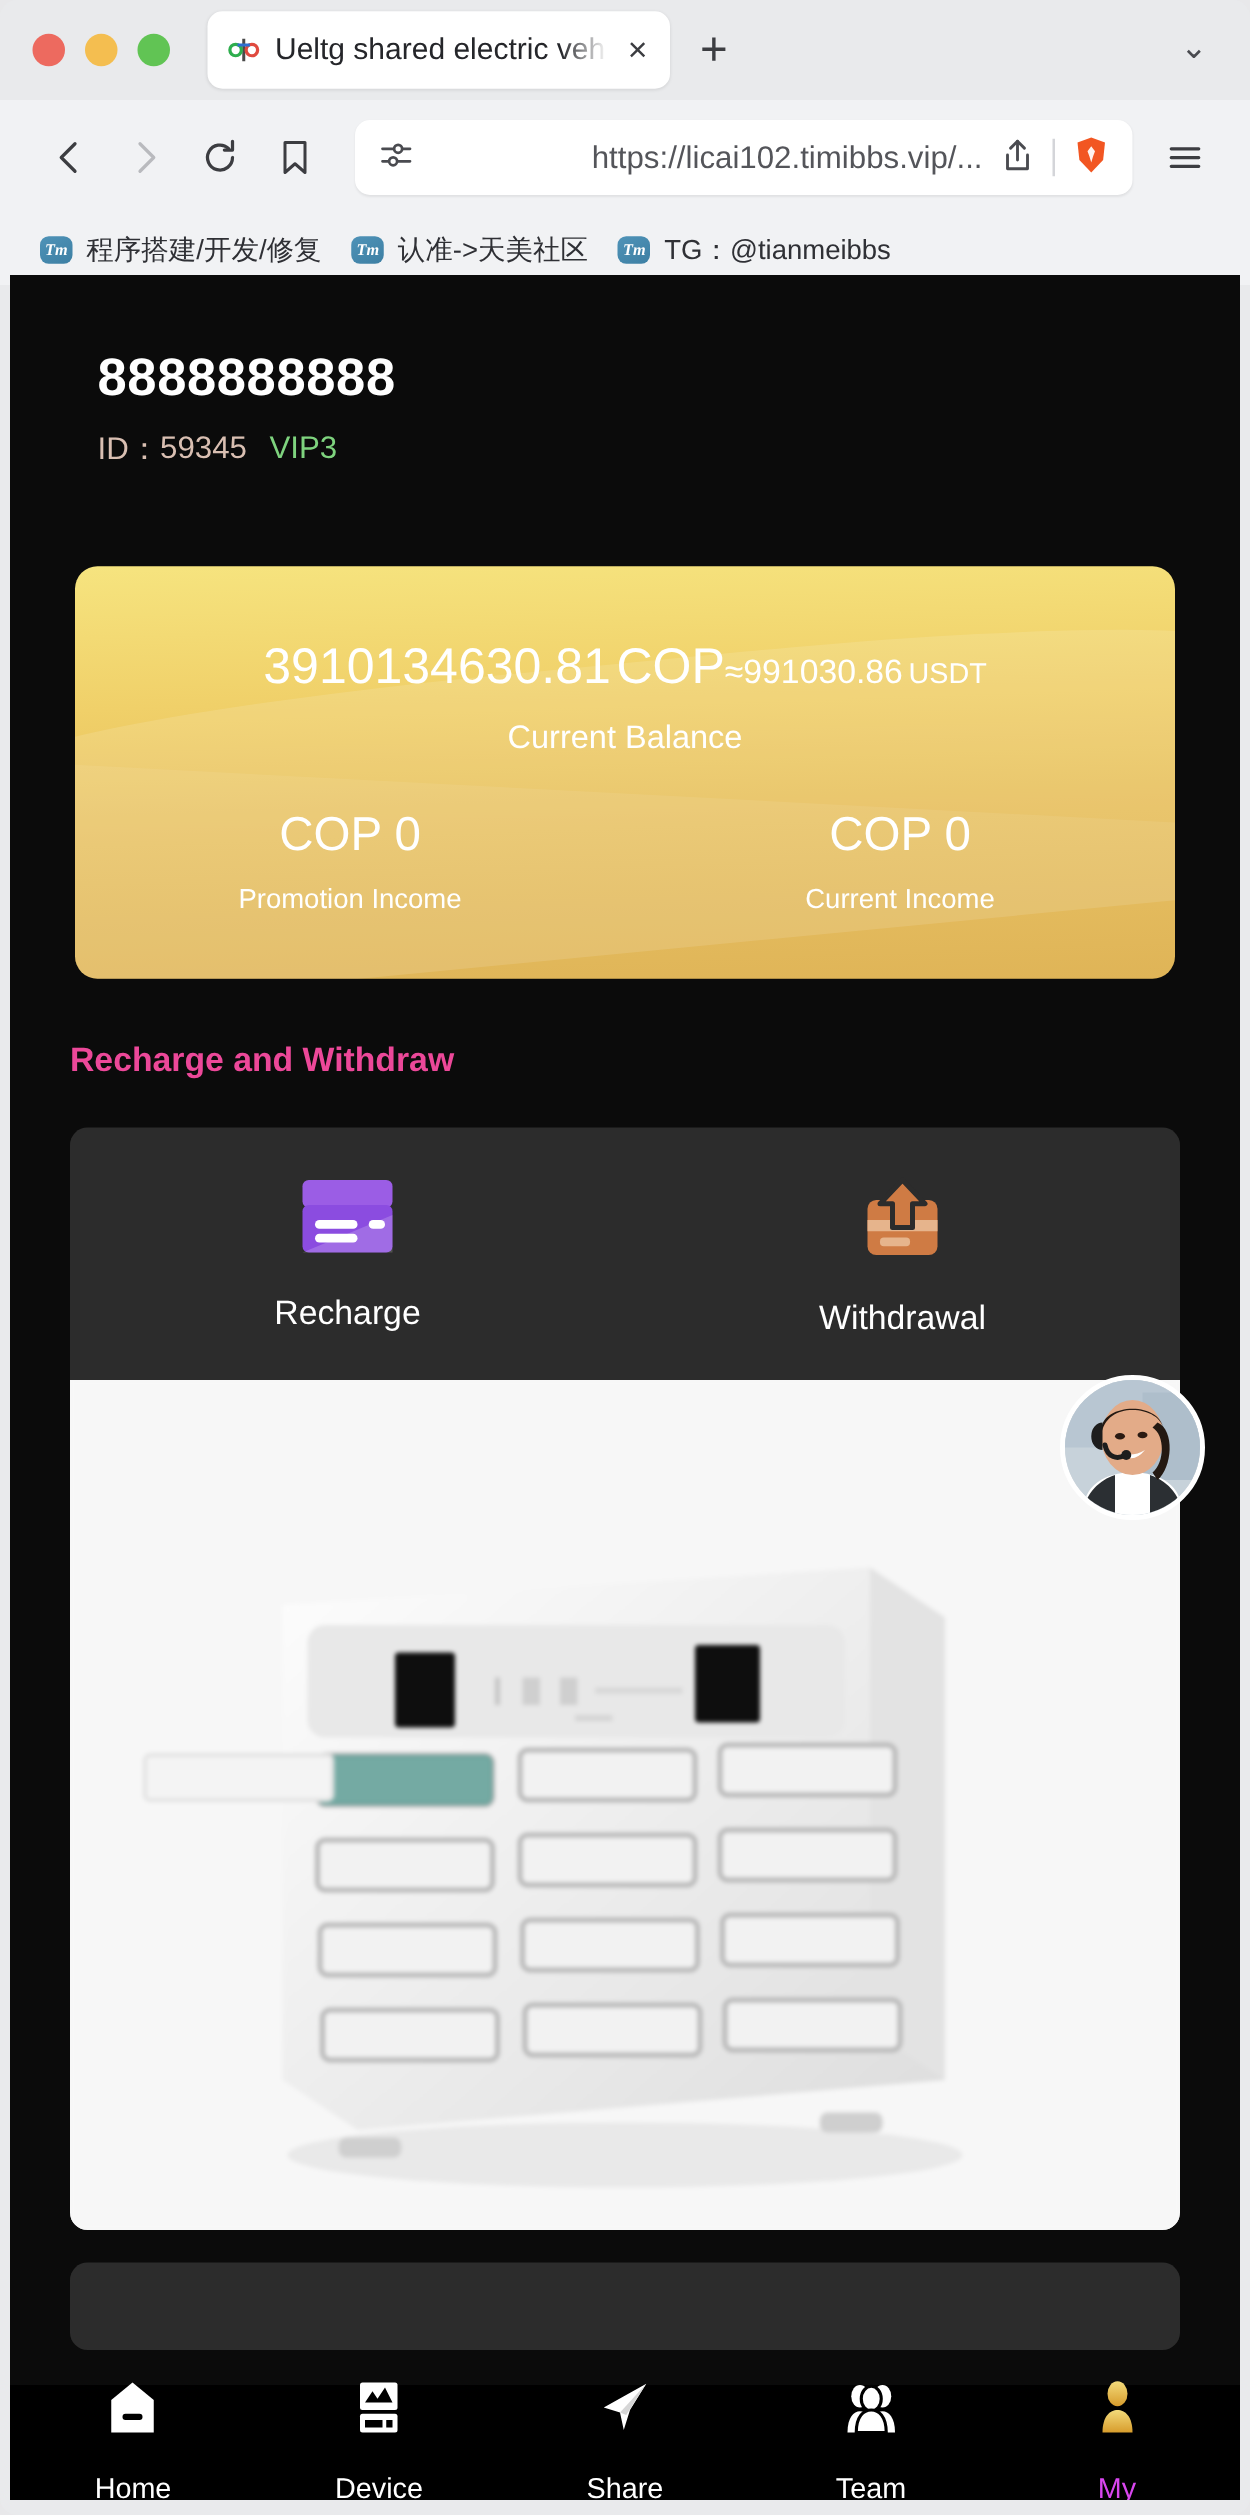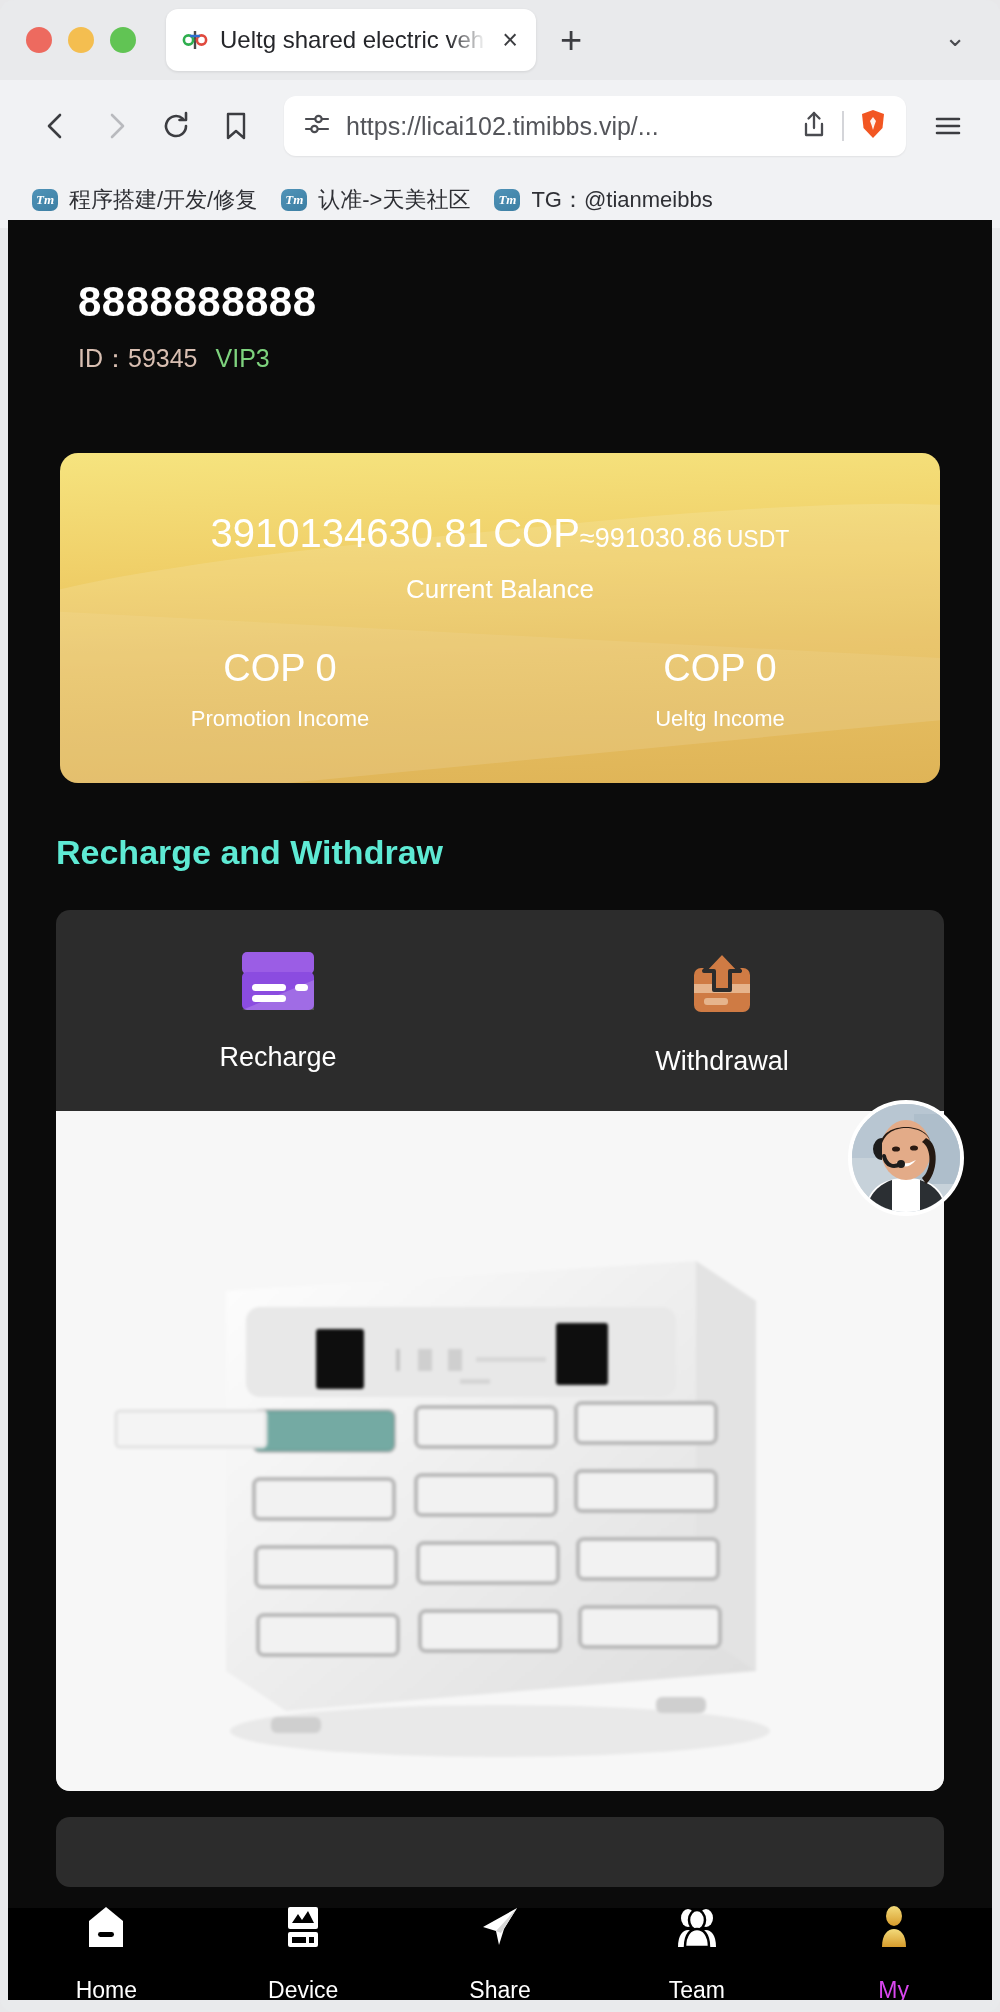--- a/index.html
+++ b/index.html
@@ -42,20 +42,21 @@
     -webkit-mask-image: linear-gradient(90deg,#000 86%,transparent 100%);
             mask-image: linear-gradient(90deg,#000 86%,transparent 100%);
   }
   #tab .tab-close { font-size: 27px; color: #3c3d41; line-height: 1; padding: 0 4px; font-weight: 300;}
   #newtab { margin-left: 24px; font-size: 38px; color: #3c3d41; font-weight: 300; line-height: 1; }
   #tabmenu { position: absolute; right: 34px; top: 22px; font-size: 26px; color: #4a4b50; }
 
   #navbar {
     height: 92px; display: flex; align-items: center; padding: 0 26px; gap: 0px;
     background: #f1f2f4;
+    text-align: right;
   }
   .navbtn { width: 60px; height: 60px; display:flex; align-items:center; justify-content:center;
             color:#3c3d41; }
   .navbtn.disabled { color: #b9babe; }
   #omnibox {
     flex: 1 1 auto; height: 60px; margin-left: 18px; margin-right: 16px;
     background: #ffffff; border-radius: 12px;
     display: flex; align-items: center; padding: 0 18px; gap: 14px;
     box-shadow: 0 1px 2px rgba(0,0,0,.07);
   }
@@ -114,21 +115,21 @@
   .bc-cur { font-size: 40px; }
   .bc-approx { font-size: 27px; }
   .bc-usdt { font-size: 23px; }
   .bc-label { margin-top: 18px; font-size: 26px; color: #ffffff; }
   .bc-row { display: flex; margin-top: 42px; }
   .bc-col { flex: 1 1 50%; text-align: center; }
   .bc-col .v { font-size: 38px; color: #fff; }
   .bc-col .k { margin-top: 16px; font-size: 22px; color: #fff; }
 
   .section-title {
-    margin: 50px 0 0 48px; font-size: 34px; font-weight: bold; color: #5eead4;
+    margin: 50px 0 0 48px; font-size: 27px; font-weight: bold; color: #ec4899;
   }
 
   #rw-panel {
     margin: 38px 48px 0 48px; background: #2c2c2c;
     border-radius: 14px 14px 0 0; padding: 40px 0 34px 0;
     display: flex;
     text-align: right;
   }
   .rw-item { flex: 1 1 50%; display: flex; flex-direction: column; align-items: center; gap: 26px; }
   .rw-label { font-size: 27px; color: #ffffff; }
@@ -278,21 +279,21 @@
             <span class="bc-usdt">USDT</span>
           </div>
           <div class="bc-label">Current Balance</div>
           <div class="bc-row">
             <div class="bc-col">
               <div class="v">COP 0</div>
               <div class="k">Promotion Income</div>
             </div>
             <div class="bc-col">
               <div class="v">COP 0</div>
-              <div class="k">Ueltg Income</div>
+              <div class="k">Current Income</div>
             </div>
           </div>
         </div>
       </div>
 
       <div class="section-title">Recharge and Withdraw</div>
 
       <div id="rw-panel">
         <div class="rw-item">
           <span>

